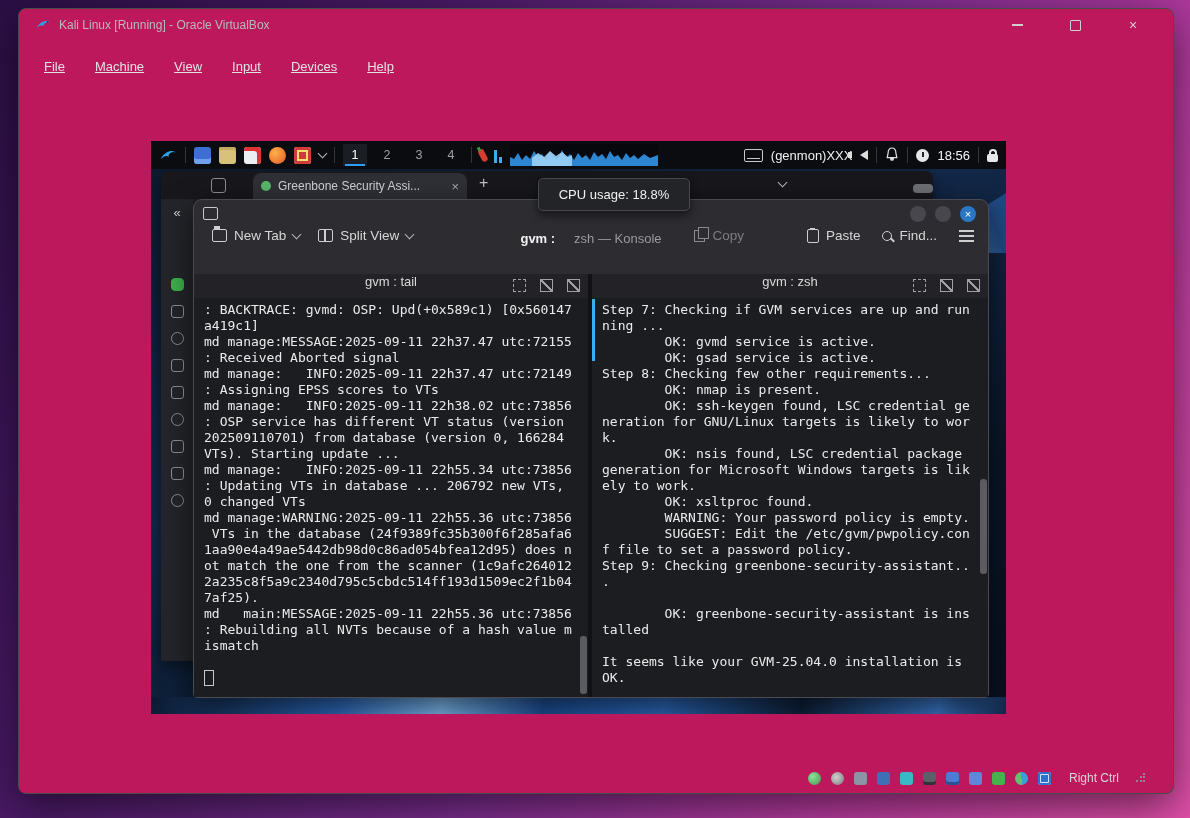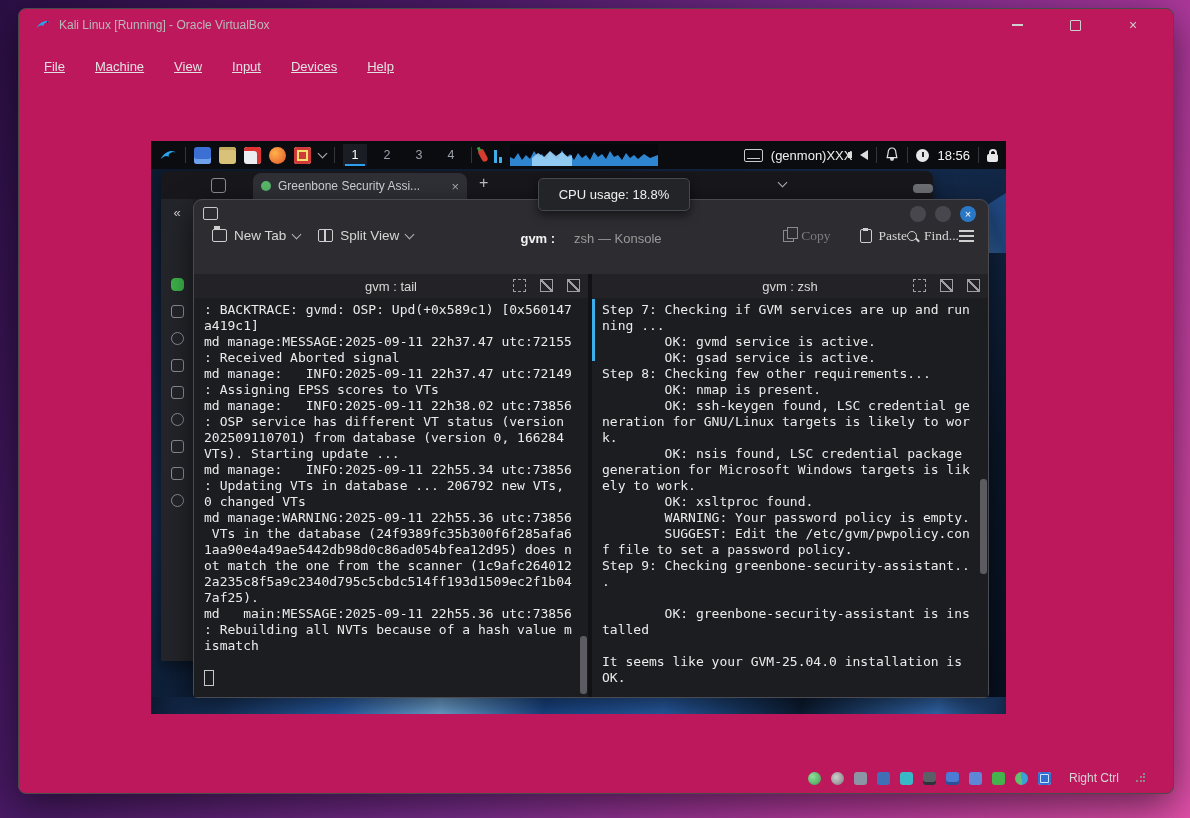--- a/index.html
+++ b/index.html
@@ -86,38 +86,38 @@
   .kon-ic{position:absolute;left:9px;top:7px;width:13px;height:11px;border:1.5px solid #c9c9c9;border-radius:2px;}
   .kon-title{font-size:13px;display:flex;gap:19px;margin-top:48px;}
   .kt1{color:#f2f2f2;font-weight:bold;}
   .kt2{color:#9a9a9a;}
   .kon-circles{position:absolute;right:12px;top:6px;display:flex;gap:9px;}
   .kc{width:16px;height:16px;border-radius:50%;background:#47474d;}
   .kc.close{background:#2a78c5;color:#fff;font-size:11px;display:flex;align-items:center;justify-content:center;}
   .kon-toolbar{position:absolute;left:0;top:28px;right:0;height:46px;display:flex;align-items:flex-start;
     color:#d6d6d6;font-size:13.5px;}
   .tb-item{display:flex;align-items:center;gap:7px;margin-left:18px;}
-  .tb-right{margin-left:auto;display:flex;align-items:center;margin-right:14px;font-family:Liberation Serif, serif;}
+  .tb-right{margin-left:auto;display:flex;align-items:center;gap:22px;margin-right:14px;}
   .tb-item.dim{color:#7d7d80;}
   .ic-tab{width:13px;height:11px;border:1.5px solid #cfcfcf;border-radius:2px;position:relative;}
   .ic-tab::before{content:"";position:absolute;top:-4px;left:1px;width:6px;height:2.5px;background:#cfcfcf;}
   .ic-split{width:13px;height:11px;border:1.5px solid #cfcfcf;border-radius:2px;position:relative;}
   .ic-split::before{content:"";position:absolute;top:0;bottom:0;left:5px;width:1.5px;background:#cfcfcf;}
   .ic-copy{width:9px;height:10px;border:1.5px solid #8a8a8e;position:relative;}
   .ic-copy::before{content:"";position:absolute;left:3px;top:-4px;width:9px;height:10px;border:1.5px solid #8a8a8e;background:#2c2c31;}
   .ic-paste{width:10px;height:12px;border:1.5px solid #cfcfcf;border-radius:2px;position:relative;}
   .ic-paste::before{content:"";position:absolute;top:-2px;left:2px;width:5px;height:2.5px;background:#cfcfcf;}
   .ic-find{width:8px;height:8px;border:1.8px solid #cfcfcf;border-radius:50%;position:relative;}
   .ic-find::after{content:"";position:absolute;left:7px;top:7px;width:5px;height:1.8px;background:#cfcfcf;transform:rotate(45deg);}
   .ic-menu{width:15px;height:2px;background:#cfcfcf;box-shadow:0 5px 0 #cfcfcf,0 -5px 0 #cfcfcf;}
   
   .panes{position:absolute;left:0;top:74px;right:0;bottom:0;background:#121214;border-radius:0 0 4px 4px;}
   .pane{position:absolute;top:0;bottom:0;background:#1c1d21;overflow:hidden;}
   .pane-hd{position:absolute;left:0;top:0;right:0;height:24px;background:#232327;display:flex;
-    align-items:center;justify-content:center;color:#d8d8d8;font-size:13px;}
+    align-items:flex-start;justify-content:center;color:#d8d8d8;font-size:13px;}
   .ph-icons{position:absolute;right:8px;top:5px;display:flex;gap:14px;}
   .ic-expand{width:11px;height:11px;border:1px dashed #a0a0a4;}
   .ic-detach{width:11px;height:11px;border:1px solid #a0a0a4;
     background:linear-gradient(45deg,transparent 44%,#a0a0a4 44%,#a0a0a4 56%,transparent 56%);}
   .term{position:absolute;left:0;right:0;top:24px;bottom:0;padding:4px 8px 0 10px;
     font-family:"DejaVu Sans Mono",monospace;font-size:13px;line-height:16px;color:#ebebeb;overflow:hidden;}
   .tline{white-space:pre;height:16px;}
   .cursor{position:absolute;left:10px;top:396px;width:8px;height:14px;border:1px solid #c8c8c8;}
   .sb{position:absolute;top:25px;bottom:2px;right:1px;width:7px;}
   .sb-t{position:absolute;left:0;right:0;background:#5b5b61;border-radius:3px;}
@@ -266,21 +266,21 @@
         <span class="tb-item">
           <span class="ic-split"></span>
           <span>Split View</span>
           <span class="chev"></span>
         </span>
         <span class="tb-right">
           <span class="tb-item dim" style="margin-left:0;">
             <span class="ic-copy"></span>
             <span>Copy</span>
           </span>
-          <span class="tb-item" style="margin-left:0;padding-left:29px;">
+          <span class="tb-item" style="margin-left:12px;padding-left:29px;">
             <span class="ic-paste"></span>
             <span>Paste</span>
           </span>
           <span class="tb-item" style="margin-left:0;">
             <span class="ic-find"></span>
             <span>Find...</span>
           </span>
           <span class="ic-menu"></span>
         </span>
       </div>

